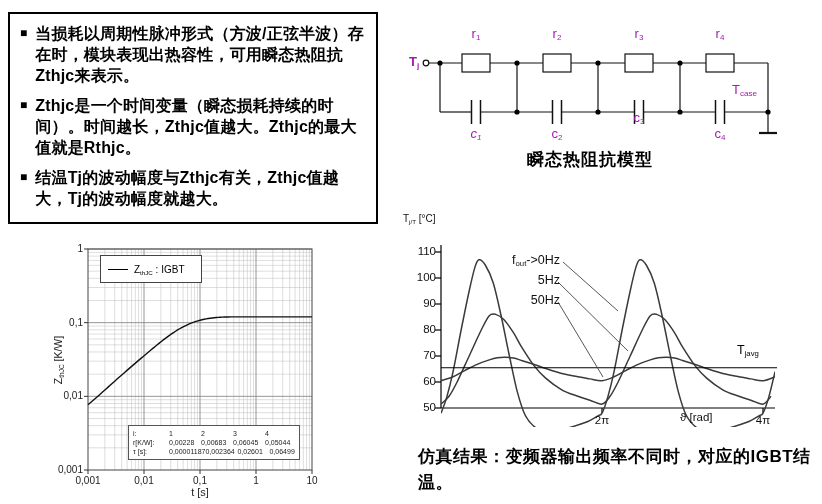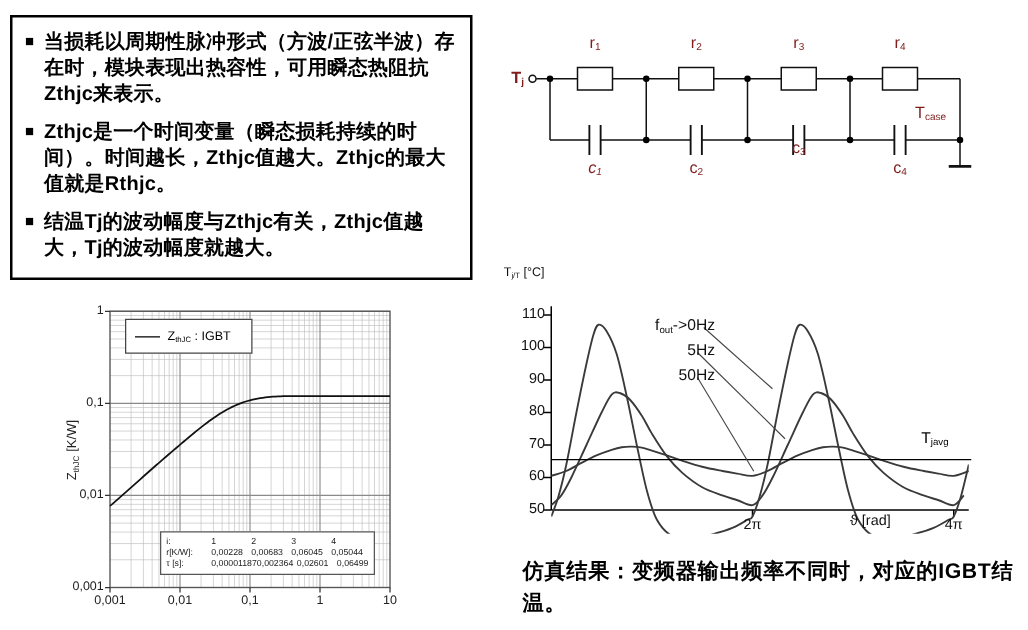--- a/index.html
+++ b/index.html
@@ -13,42 +13,42 @@
   
   .info-box{
     left:8px;top:12px;width:370px;height:212px;box-sizing:border-box;
     border:2px solid #000;padding:9px 10px 6px 10px;background:#fff;
   }
   .bullet{display:flex;margin-bottom:9px;}
   .bullet .marker{flex:0 0 auto;font-size:12px;line-height:21px;margin-right:8px;}
   .bullet .btext{font-weight:bold;font-size:16px;line-height:21px;letter-spacing:0.2px;}
   
   .circuit{left:410px;top:0px;width:412px;height:190px;}
-  .c-label{position:absolute;font-size:13px;color:#7f1d1d;}
+  .c-label{position:absolute;font-size:13px;color:#a21caf;}
   .c-label.center{text-align:center;}
   .circuit-caption{position:absolute;left:55px;top:148px;width:250px;text-align:center;
     font-weight:bold;font-size:17px;letter-spacing:1px;}
   
   .zth-chart{left:15px;top:238px;width:345px;height:266px;}
   .tj-chart{left:400px;top:205px;width:422px;height:238px;}
   .tick-label{position:absolute;font-size:10px;color:#222;}
   .tj-tick{position:absolute;font-size:11.5px;color:#111;}
   .axis-label{position:absolute;font-size:10.5px;color:#222;}
   .zth-ylabel{left:43px;top:122px;transform:translate(-50%,-50%) rotate(-90deg);white-space:nowrap;}
   .zth-xlabel{left:73px;top:248px;width:224px;text-align:center;font-size:11px;}
   .legend-box{left:85px;top:17px;width:102px;height:28px;border:1px solid #444;background:#fff;
     display:flex;align-items:center;padding-left:7px;box-sizing:border-box;font-size:10px;z-index:3;}
   .legend-line{display:inline-block;width:20px;border-top:1.4px solid #000;margin-right:6px;}
   .param-table{left:113px;top:187px;width:172px;border:1px solid #555;background:#fff;
     box-sizing:border-box;padding:3px 4px;font-size:7px;line-height:9px;color:#222;z-index:3;}
   .t-row{display:flex;}
   .t-label{flex:0 0 36px;}
   .t-cell{flex:0 0 32px;}
   .tj-ylabel{left:3px;top:8px;font-size:10px;color:#111;text-align:right;}
-  .annot{position:absolute;font-size:12.5px;color:#111;text-align:right;width:100px;left:72px;}
+  .annot{position:absolute;font-size:12.5px;color:#111;text-align:right;width:100px;left:60px;}
   .tjavg-label{position:absolute;left:337px;top:138px;font-size:12.5px;color:#000;}
   .sim-caption{left:418px;top:444px;width:398px;font-weight:bold;font-size:17px;line-height:1.55;letter-spacing:0.5px;}
 </style>
 </head>
 <body>
 
 <div class="page">
 
   <div class="abs info-box">
     <div class="bullet">
@@ -122,20 +122,21 @@
     <span class="c-label" style="left:-1px;top:54px;font-weight:bold;"><span>T</span><sub class="s">j</sub></span>
     <span class="c-label center" style="left:51px;top:26px;width:30px;"><span>r</span><sub class="s">1</sub></span>
     <span class="c-label center" style="left:132px;top:26px;width:30px;"><span>r</span><sub class="s">2</sub></span>
     <span class="c-label center" style="left:214px;top:26px;width:30px;"><span>r</span><sub class="s">3</sub></span>
     <span class="c-label center" style="left:295px;top:26px;width:30px;"><span>r</span><sub class="s">4</sub></span>
     <span class="c-label center" style="left:51px;top:126px;width:30px;font-style:italic;"><span>c</span><sub class="s">1</sub></span>
     <span class="c-label center" style="left:132px;top:126px;width:30px;"><span>c</span><sub class="s">2</sub></span>
     <span class="c-label center" style="left:214px;top:110px;width:30px;"><span>c</span><sub class="s">3</sub></span>
     <span class="c-label center" style="left:295px;top:126px;width:30px;"><span>c</span><sub class="s">4</sub></span>
     <span class="c-label" style="left:322px;top:82px;"><span>T</span><sub class="s">case</sub></span>
+    <div class="circuit-caption">瞬态热阻抗模型</div>
   </div>
 
   <div class="abs zth-chart" id="zth-chart">
     <svg id="zth-svg" width="345" height="266">
         <g stroke="#bcbcbc" stroke-width="0.5">
           <line x1="89.85767975718295" y1="11" x2="89.85767975718295" y2="232"></line>
           <line x1="99.7187902643011" y1="11" x2="99.7187902643011" y2="232"></line>
           <line x1="106.7153595143659" y1="11" x2="106.7153595143659" y2="232"></line>
           <line x1="112.14232024281705" y1="11" x2="112.14232024281705" y2="232"></line>
           <line x1="116.57647002148406" y1="11" x2="116.57647002148406" y2="232"></line>
@@ -207,20 +208,21 @@
           <line x1="69" y1="232" x2="73" y2="232"></line>
           <line x1="73" y1="232" x2="73" y2="236"></line>
           <line x1="129" y1="232" x2="129" y2="236"></line>
           <line x1="185" y1="232" x2="185" y2="236"></line>
           <line x1="241" y1="232" x2="241" y2="236"></line>
           <line x1="297" y1="232" x2="297" y2="236"></line>
         </g>
         <path d="M73 166.75L75.04 165.04L77.07 163.29L79.11 161.53L81.15 159.76L83.18 157.96L85.22 156.16L87.25 154.35L89.29 152.53L91.33 150.7L93.36 148.88L95.4 147.05L97.44 145.23L99.47 143.41L101.51 141.6L103.55 139.8L105.58 138L107.62 136.21L109.65 134.42L111.69 132.65L113.73 130.88L115.76 129.12L117.8 127.37L119.84 125.62L121.87 123.87L123.91 122.13L125.95 120.4L127.98 118.67L130.02 116.94L132.05 115.21L134.09 113.5L136.13 111.79L138.16 110.1L140.2 108.42L142.24 106.75L144.27 105.11L146.31 103.5L148.35 101.91L150.38 100.36L152.42 98.84L154.45 97.37L156.49 95.94L158.53 94.56L160.56 93.24L162.6 91.97L164.64 90.77L166.67 89.62L168.71 88.54L170.75 87.52L172.78 86.57L174.82 85.69L176.85 84.87L178.89 84.12L180.93 83.43L182.96 82.81L185 82.24L187.04 81.73L189.07 81.28L191.11 80.87L193.15 80.52L195.18 80.21L197.22 79.94L199.25 79.71L201.29 79.51L203.33 79.35L205.36 79.22L207.4 79.12L209.44 79.04L211.47 78.97L213.51 78.93L215.55 78.89L217.58 78.87L219.62 78.86L221.65 78.85L223.69 78.84L225.73 78.84L227.76 78.84L229.8 78.83L231.84 78.83L233.87 78.83L235.91 78.83L237.95 78.83L239.98 78.83L242.02 78.83L244.05 78.83L246.09 78.83L248.13 78.83L250.16 78.83L252.2 78.83L254.24 78.83L256.27 78.83L258.31 78.83L260.35 78.83L262.38 78.83L264.42 78.83L266.45 78.83L268.49 78.83L270.53 78.83L272.56 78.83L274.6 78.83L276.64 78.83L278.67 78.83L280.71 78.83L282.75 78.83L284.78 78.83L286.82 78.83L288.85 78.83L290.89 78.83L292.93 78.83L294.96 78.83L297 78.83" fill="none" stroke="#111" stroke-width="1.4"></path>
       </svg>
     <span class="axis-label zth-ylabel"><span>Z</span><sub class="s">thJC</sub><span> [K/W]</span></span>
+    <span class="axis-label zth-xlabel abs">t [s]</span>
     <div class="abs legend-box">
       <span class="legend-line"></span>
       <span><span>Z</span><sub class="s">thJC</sub><span> : IGBT</span></span>
     </div>
     <div class="abs param-table">
       <div class="t-row">
         <span class="t-label">i:</span>
         <span class="t-cell">1</span>
         <span class="t-cell">2</span>
         <span class="t-cell">3</span>

